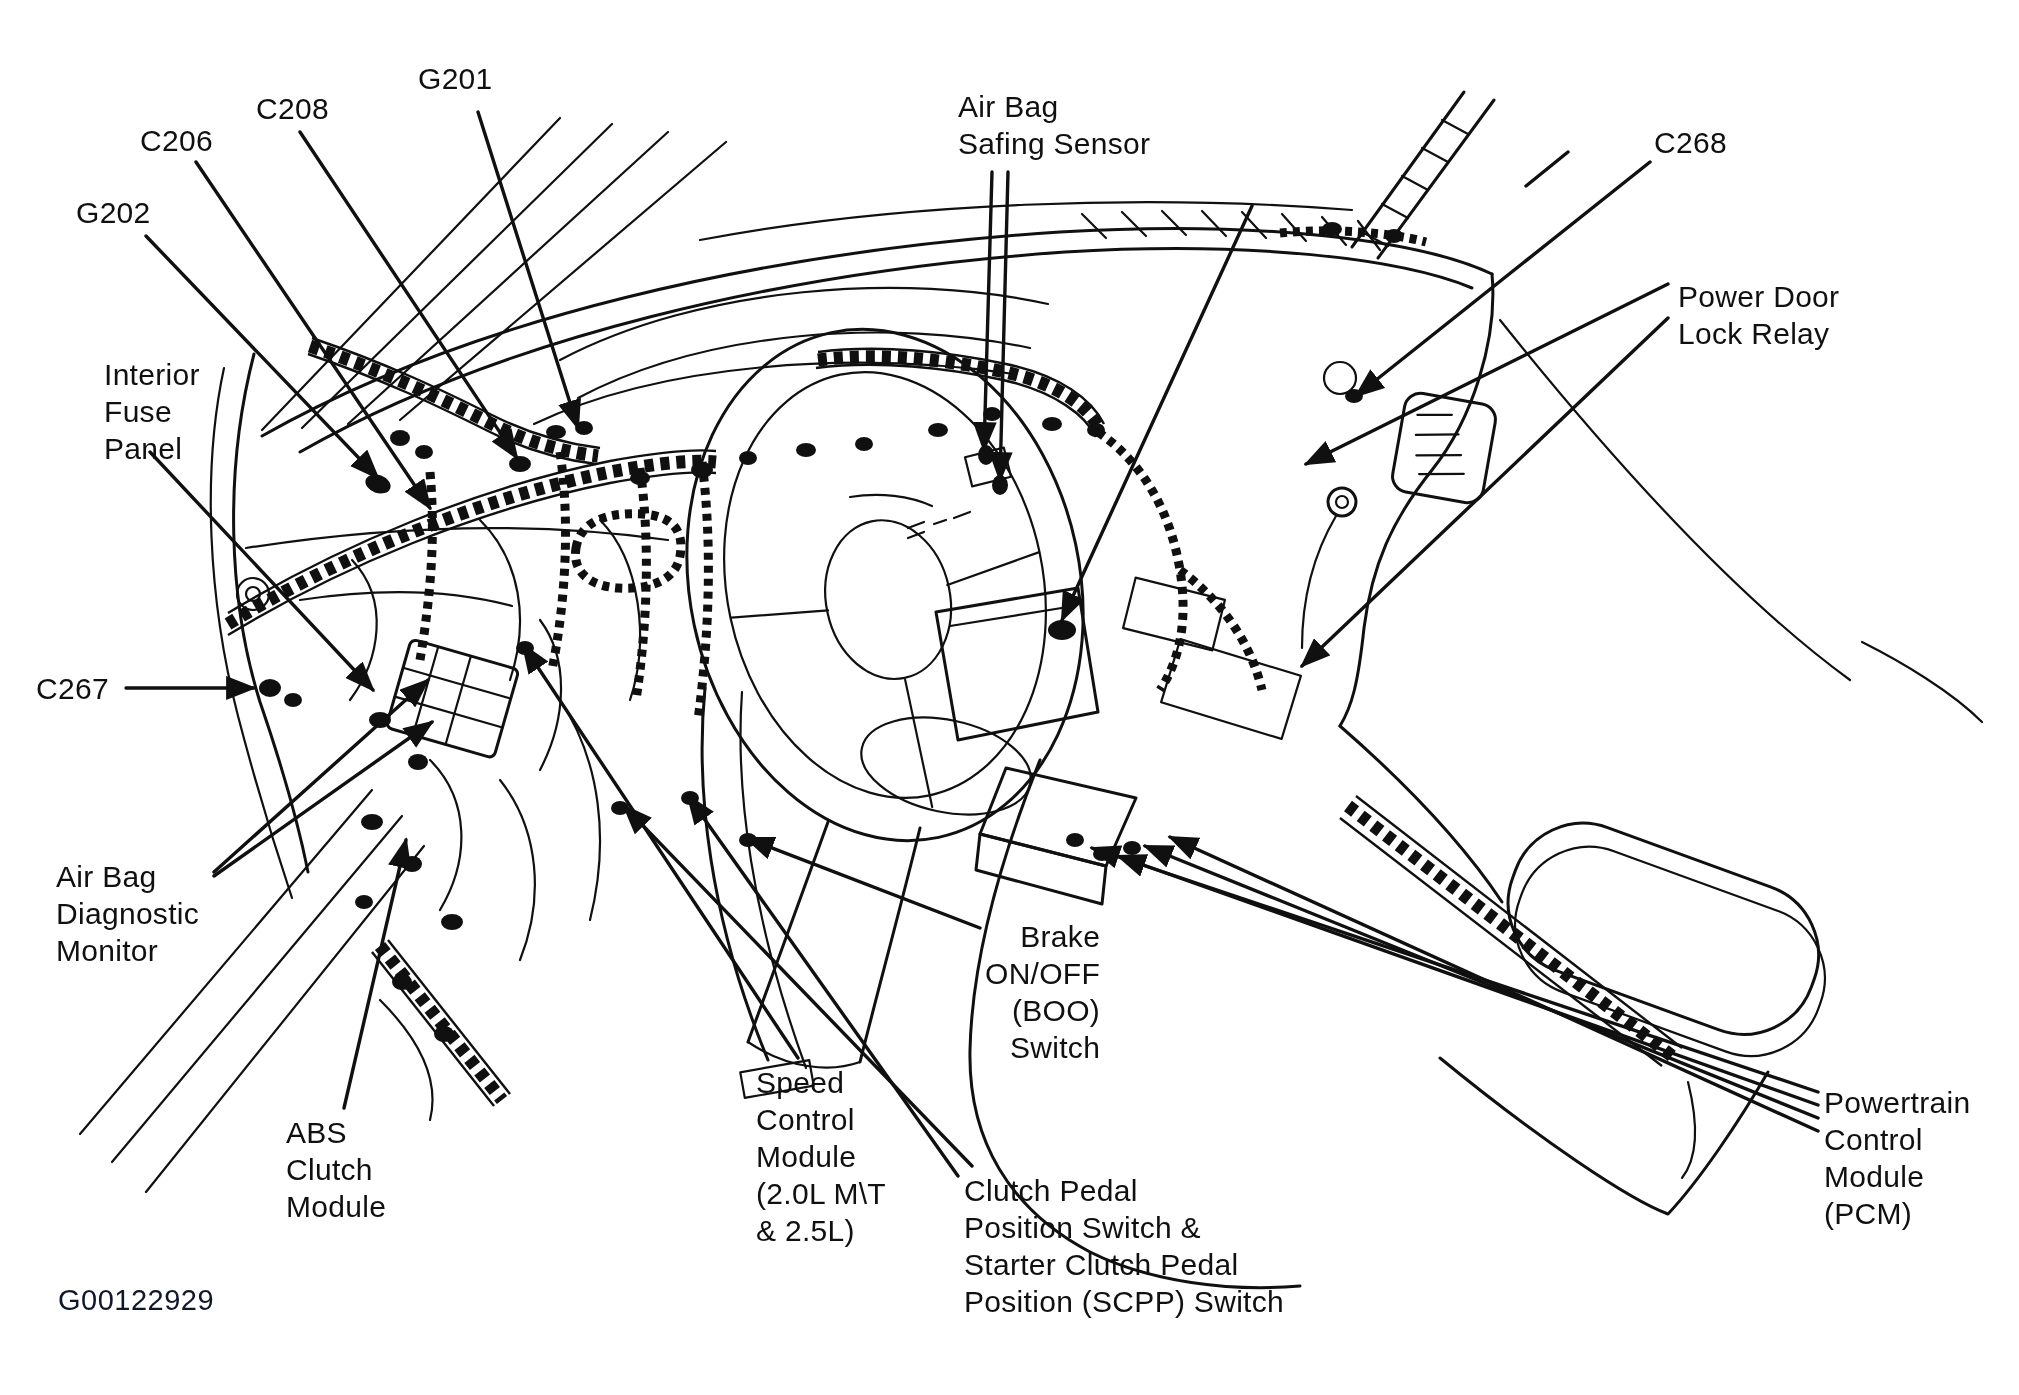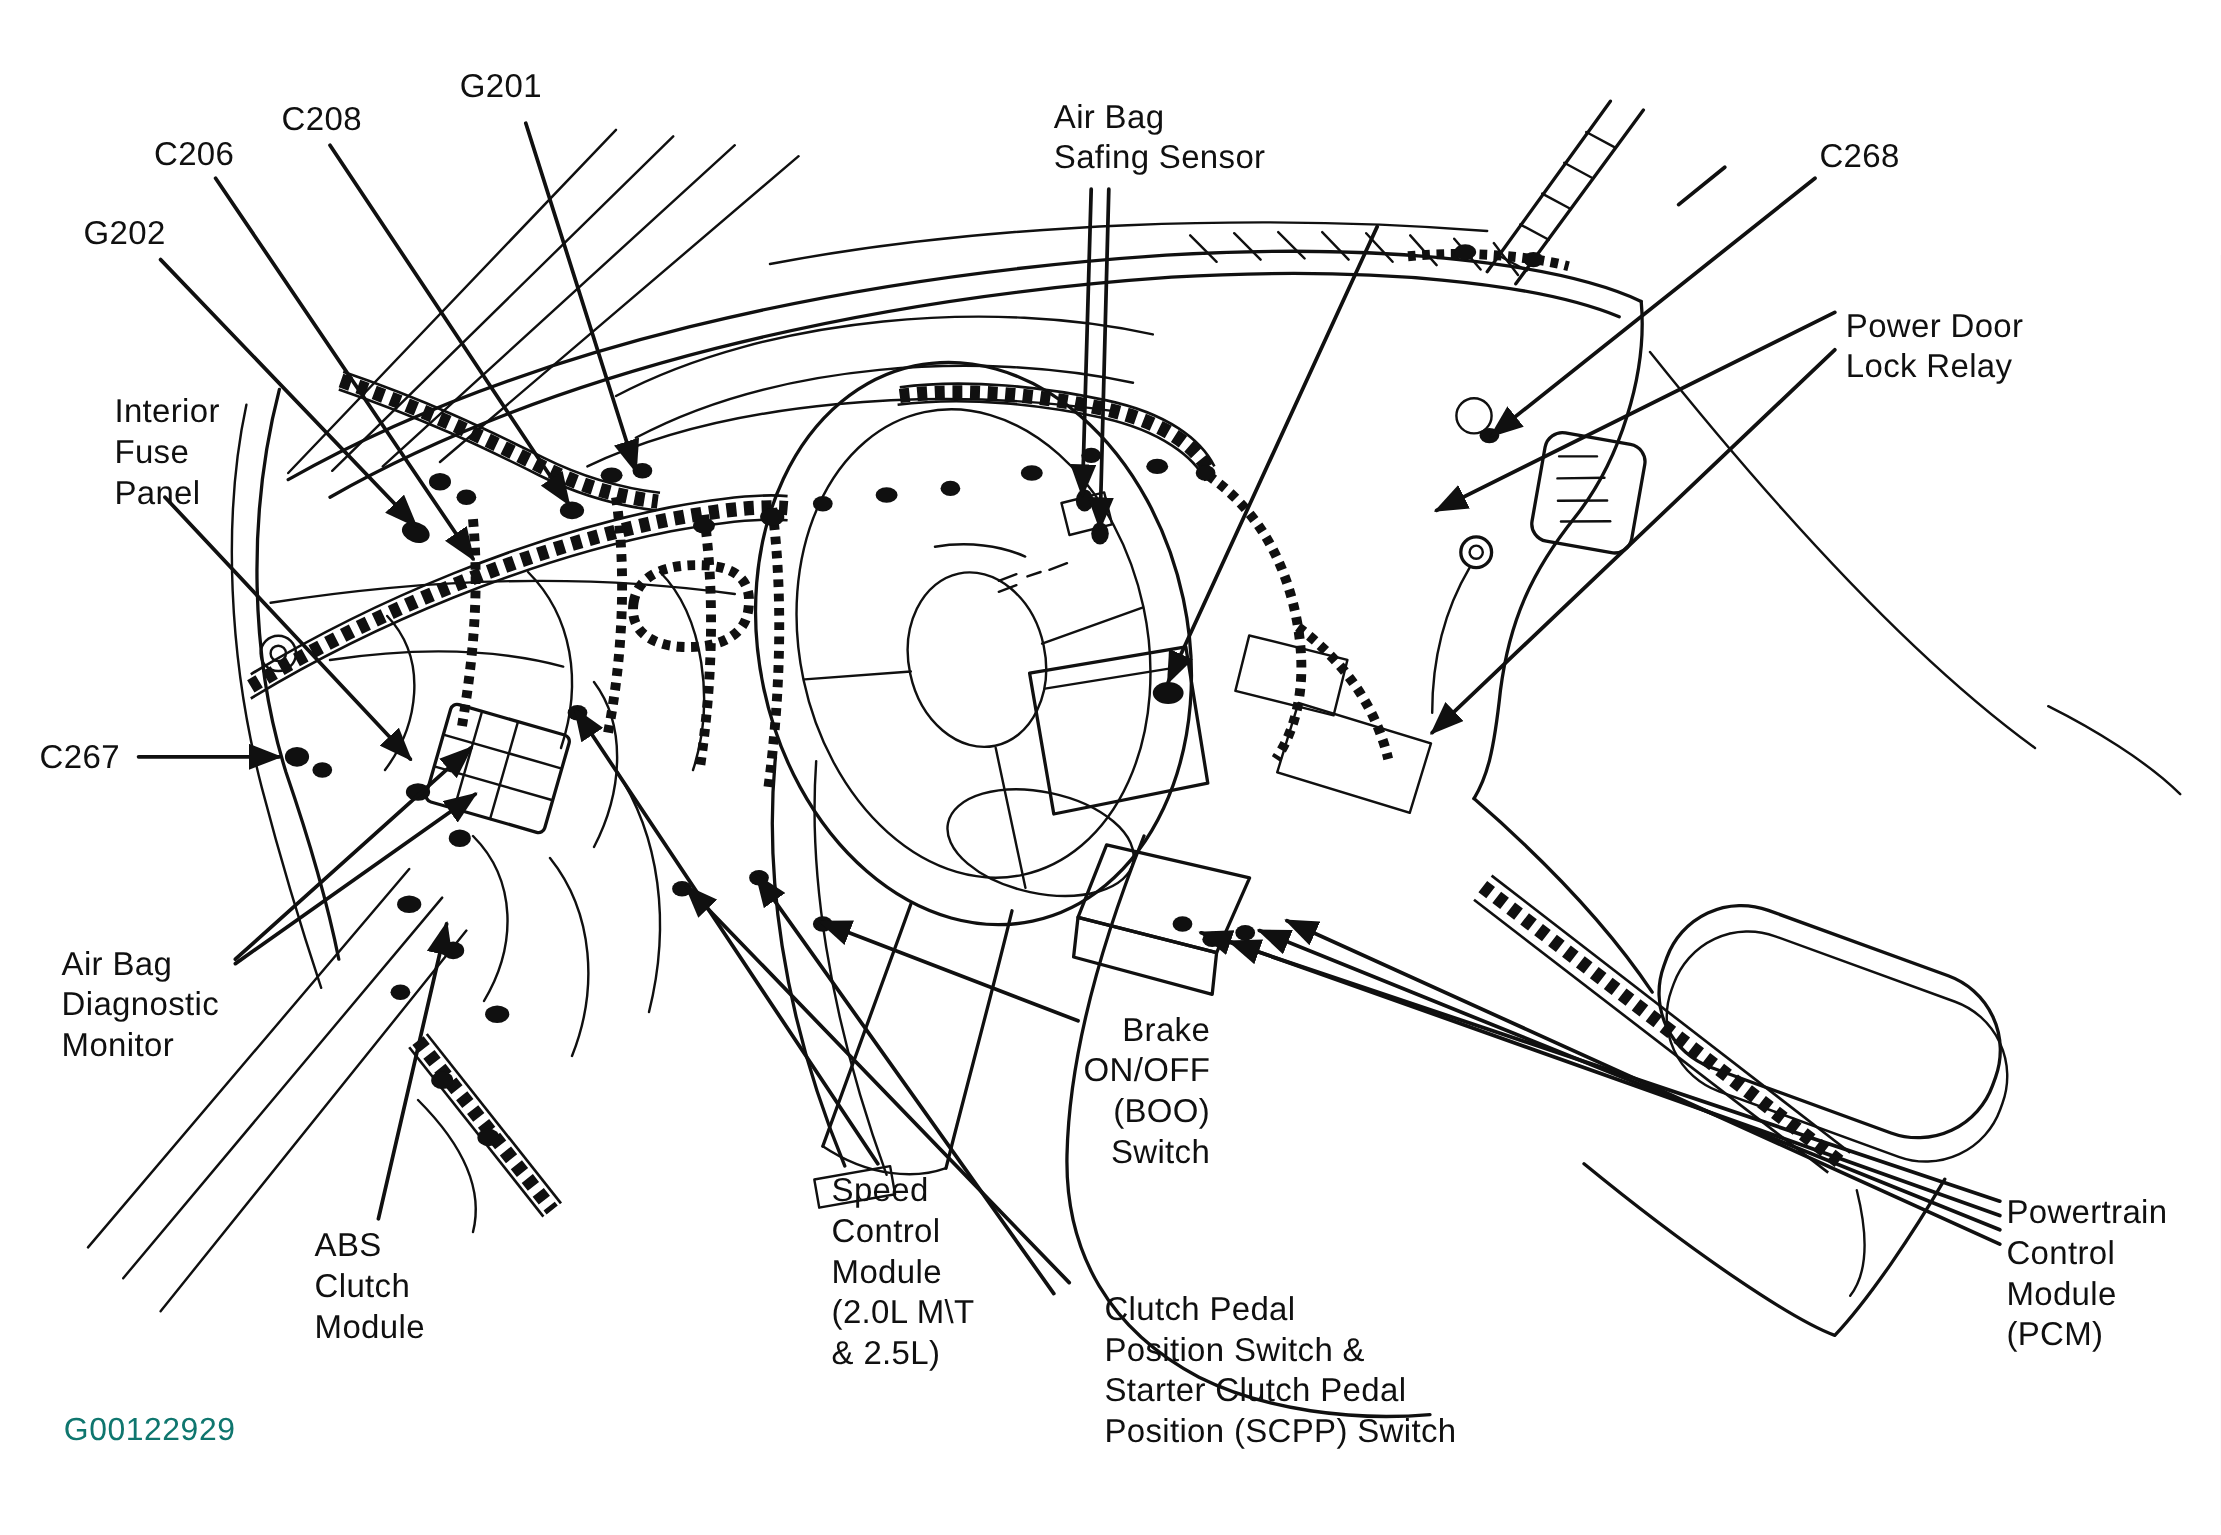--- a/index.html
+++ b/index.html
@@ -15,21 +15,21 @@
     position:absolute;
     white-space:pre-line;
     font-size:30px;
     line-height:37px;
     color:#101010;
     letter-spacing:0.3px;
   }
   .figcode{
     position:absolute;
     font-size:29px;
-    color:#0f766e;
+    color:#0f172a;
     letter-spacing:0.5px;
   }
   .ink{stroke:#101010;fill:none;stroke-width:3;stroke-linecap:round;stroke-linejoin:round;}
   .thin{stroke-width:2.2;}
   .ladder{stroke:#101010;fill:none;stroke-width:13;stroke-dasharray:9 7;stroke-linecap:butt;}
   .ladder2{stroke:#101010;fill:none;stroke-width:9;stroke-dasharray:7 6;stroke-linecap:butt;}
   .rail{stroke:#101010;fill:none;stroke-width:2.4;}
   .blob{fill:#101010;stroke:none;}
   .leader{stroke:#101010;fill:none;stroke-width:3.4;stroke-linecap:round;}
 </style>
@@ -317,21 +317,21 @@
 Module</div>
   <div class="callout" style="left:756px;  top:1064px;">Speed
 Control
 Module
 (2.0L M\T
 &amp; 2.5L)</div>
   <div class="callout" style="left:985px;  top:918px;text-align:right;">Brake
 ON/OFF
 (BOO)
 Switch</div>
-  <div class="callout" style="left:964px;  top:1172px;margin-left:40px;">Clutch Pedal
+  <div class="callout" style="left:964px;  top:1172px;">Clutch Pedal
 Position Switch &amp;
 Starter Clutch Pedal
 Position (SCPP) Switch</div>
   <div class="callout" style="left:1824px; top:1084px;">Powertrain
 Control
 Module
 (PCM)</div>
 
   <div class="figcode" style="left:58px; top:1284px;">G00122929</div>
 </div>

